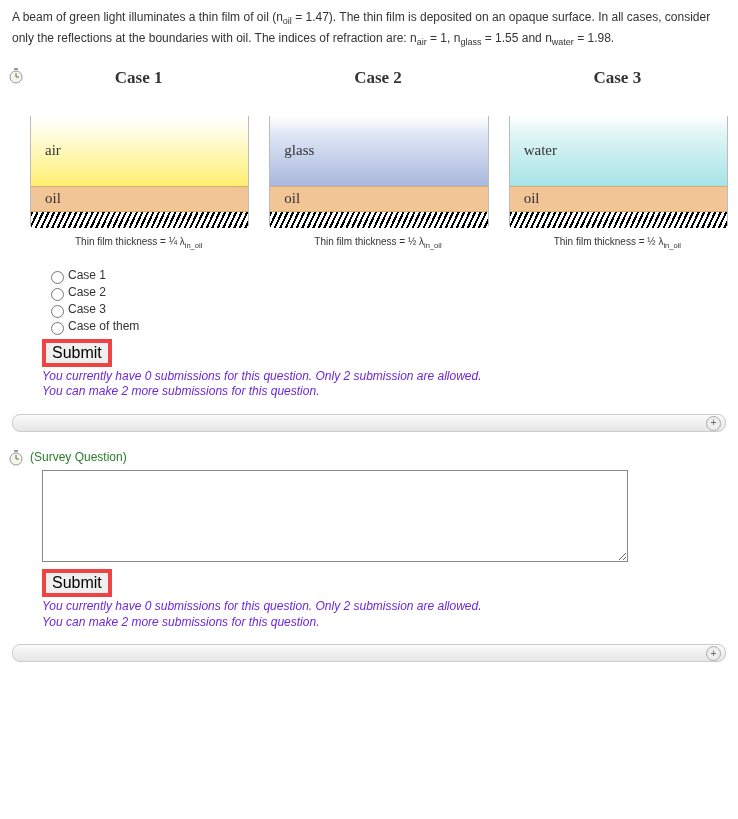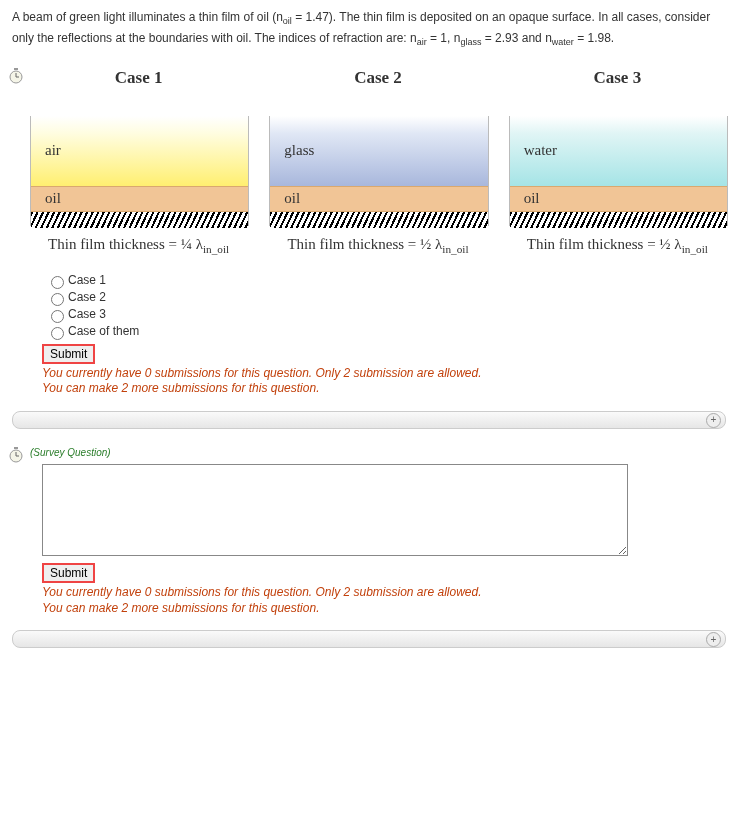--- a/index.html
+++ b/index.html
@@ -24,36 +24,36 @@
   .cases { display: flex; gap: 22px; margin: 4px 0 18px 0; }
   .case { flex: 1; text-align: center; }
   .case-title { font-family: "Times New Roman", serif; font-size: 17px; font-weight: bold; margin-bottom: 28px; }
   .diagram { position: relative; height: 110px; width: 100%; border-left:1px solid #bbb; border-right:1px solid #bbb; }
   .layer-top { height: 70px; display: flex; align-items: center; padding-left: 14px; font-family: "Times New Roman", serif; font-size: 15px; }
   .air { background: linear-gradient(#fff 0%, #fffde0 25%, #ffef70 100%); }
   .glass { background: linear-gradient(#fff 0%, #e0e7f5 25%, #a8b7dc 100%); }
   .water { background: linear-gradient(#fff 0%, #e0f5f5 25%, #a5e4e6 100%); }
   .layer-oil { height: 24px; background: #f1c596; display:flex; align-items:center; padding-left:14px; font-family:"Times New Roman",serif; font-size:15px; border-top:1px solid #d9a86f; border-bottom:1px solid #d9a86f;}
   .layer-sub { height: 16px; background: repeating-linear-gradient(115deg,#000 0 2px,#fff 2px 5px); }
-  .thickness { font-family:Liberation Serif, serif; font-size:15px; margin-top:10px; white-space:nowrap; }
+  .thickness { font-family:Liberation Sans, sans-serif; font-size:10px; margin-top:10px; white-space:nowrap; }
   .options { margin: 6px 0 2px 16px; }
   .options label { display:block; margin:1px 0; }
   .options input[type=radio]{ margin-right:4px; vertical-align:middle;}
-  .submit-btn { font-family: inherit; font-size:12px; padding:1px 6px; margin:2px 0 0 12px; background:#efefef; border:2px solid #ef4444;}
-  .feedback { color:#c2410c; font-style:italic; margin:2px 0 0 12px; line-height:1.3;}
+  .submit-btn { font-family: inherit; font-size:16px; padding:1px 6px; margin:2px 0 0 12px; background:#efefef; border:4px solid #ef4444;}
+  .feedback { color:#6d28d9; font-style:italic; margin:2px 0 0 12px; line-height:1.3;}
   .divider-bar { margin:10px 0 18px 0; height:16px; background:linear-gradient(#fafafa,#e6e6e6); border:1px solid #ccc; border-radius:8px; position:relative;}
   .plus-icon { position:absolute; right:4px; top:1px; width:13px; height:13px; border-radius:50%; background:#eee; border:1px solid #aaa; display:flex; align-items:center; justify-content:center; font-size:10px; color:#666; line-height:1;}
-  .survey-label { color:#2a7d2a; font-style:italic; font-size:10px; }
+  .survey-label { color:#2a7d2a; font-size:12px; }
   textarea.answer { margin:6px 0 2px 12px; width:580px; height:86px; border:1px solid #888; font-family:inherit; font-size:12px; resize:both;}
 </style>
 </head>
 <body>
 
 <div class="intro">
-  <span>A beam of green light illuminates a thin film of oil (n</span><sub>oil</sub><span> = 1.47).  The thin film is deposited on an opaque surface. In all cases, consider only the reflections at the boundaries with oil. The indices of refraction are: n</span><sub>air</sub><span> = 1, n</span><sub>glass</sub><span> = 2.93 and n</span><sub>water</sub><span> = 1.98.</span>
+  <span>A beam of green light illuminates a thin film of oil (n</span><sub>oil</sub><span> = 1.47).  The thin film is deposited on an opaque surface. In all cases, consider only the reflections at the boundaries with oil. The indices of refraction are: n</span><sub>air</sub><span> = 1, n</span><sub>glass</sub><span> = 1.55 and n</span><sub>water</sub><span> = 1.98.</span>
 </div>
 
 <div class="qblock">
   <svg class="clock-icon" viewBox="0 0 16 16">
       <circle cx="8" cy="9" r="6" fill="#f5f5e8" stroke="#999"></circle>
       <line x1="8" y1="9" x2="8" y2="5" stroke="#666" stroke-width="1"></line>
       <line x1="8" y1="9" x2="11" y2="9" stroke="#666" stroke-width="1"></line>
       <rect x="6" y="0" width="4" height="2" fill="#999"></rect>
     </svg>
 

